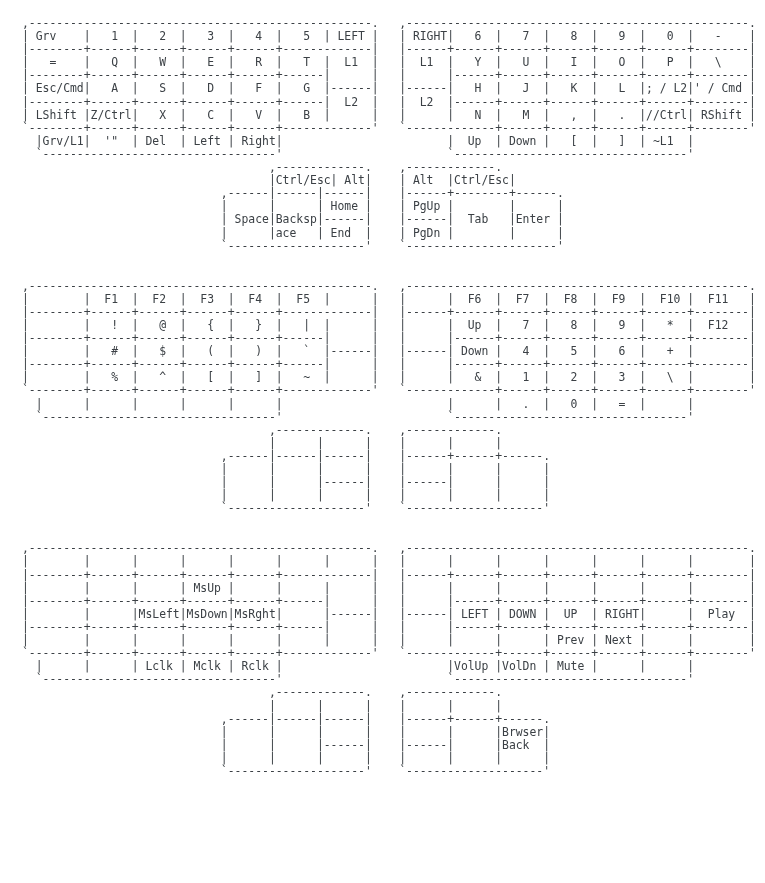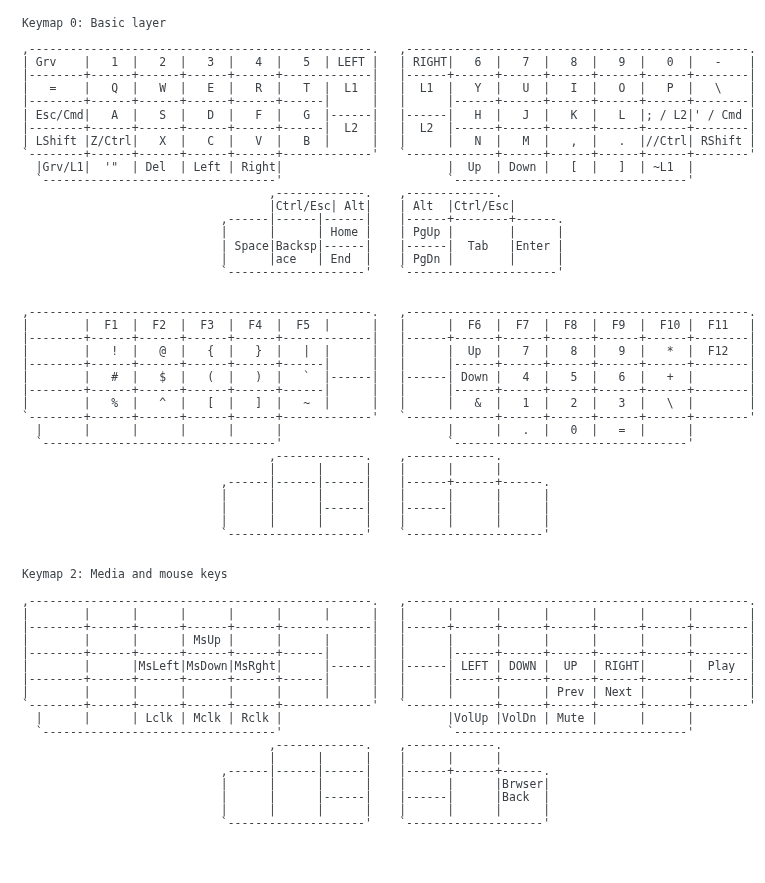--- a/index.html
+++ b/index.html
@@ -35,21 +35,20 @@
     white-space: pre;
     tab-size: 8;
   }
 </style>
 </head>
 <body style="background: rgb(255, 255, 255);">
 
 <div class="page" style="color: rgb(59, 64, 69);">
 
   <section class="keymap-section">
-    <div class="section-title">Keymap 0: Basic layer</div>
     <pre class="ascii-art">,--------------------------------------------------.   ,--------------------------------------------------.
 | Grv    |   1  |   2  |   3  |   4  |   5  | LEFT |   | RIGHT|   6  |   7  |   8  |   9  |   0  |   -    |
 |--------+------+------+------+------+-------------|   |------+------+------+------+------+------+--------|
 |   =    |   Q  |   W  |   E  |   R  |   T  |  L1  |   |  L1  |   Y  |   U  |   I  |   O  |   P  |   \    |
 |--------+------+------+------+------+------|      |   |      |------+------+------+------+------+--------|
 | Esc/Cmd|   A  |   S  |   D  |   F  |   G  |------|   |------|   H  |   J  |   K  |   L  |; / L2|' / Cmd |
 |--------+------+------+------+------+------|  L2  |   |  L2  |------+------+------+------+------+--------|
 | LShift |Z/Ctrl|   X  |   C  |   V  |   B  |      |   |      |   N  |   M  |   ,  |   .  |//Ctrl| RShift |
 `--------+------+------+------+------+-------------'   `-------------+------+------+------+------+--------'
   |Grv/L1|  '"  | Del  | Left | Right|                        |  Up  | Down |   [  |   ]  | ~L1  |
@@ -78,21 +77,20 @@
                                     ,-------------.    ,-------------.
                                     |      |      |    |      |      |
                              ,------|------|------|    |------+------+------.
                              |      |      |      |    |      |      |      |
                              |      |      |------|    |------|      |      |
                              |      |      |      |    |      |      |      |
                              `--------------------'    `--------------------'</pre>
   </section>
 
   <section class="keymap-section">
-    <div class="section-title">Keymap 2: Media and mouse keys</div>
     <pre class="ascii-art">,--------------------------------------------------.   ,--------------------------------------------------.
 |        |      |      |      |      |      |      |   |      |      |      |      |      |      |        |
 |--------+------+------+------+------+-------------|   |------+------+------+------+------+------+--------|
 |        |      |      | MsUp |      |      |      |   |      |      |      |      |      |      |        |
 |--------+------+------+------+------+------|      |   |      |------+------+------+------+------+--------|
 |        |      |MsLeft|MsDown|MsRght|      |------|   |------| LEFT | DOWN |  UP  | RIGHT|      |  Play  |
 |--------+------+------+------+------+------|      |   |      |------+------+------+------+------+--------|
 |        |      |      |      |      |      |      |   |      |      |      | Prev | Next |      |        |
 `--------+------+------+------+------+-------------'   `-------------+------+------+------+------+--------'
   |      |      | Lclk | Mclk | Rclk |                        |VolUp |VolDn | Mute |      |      |

